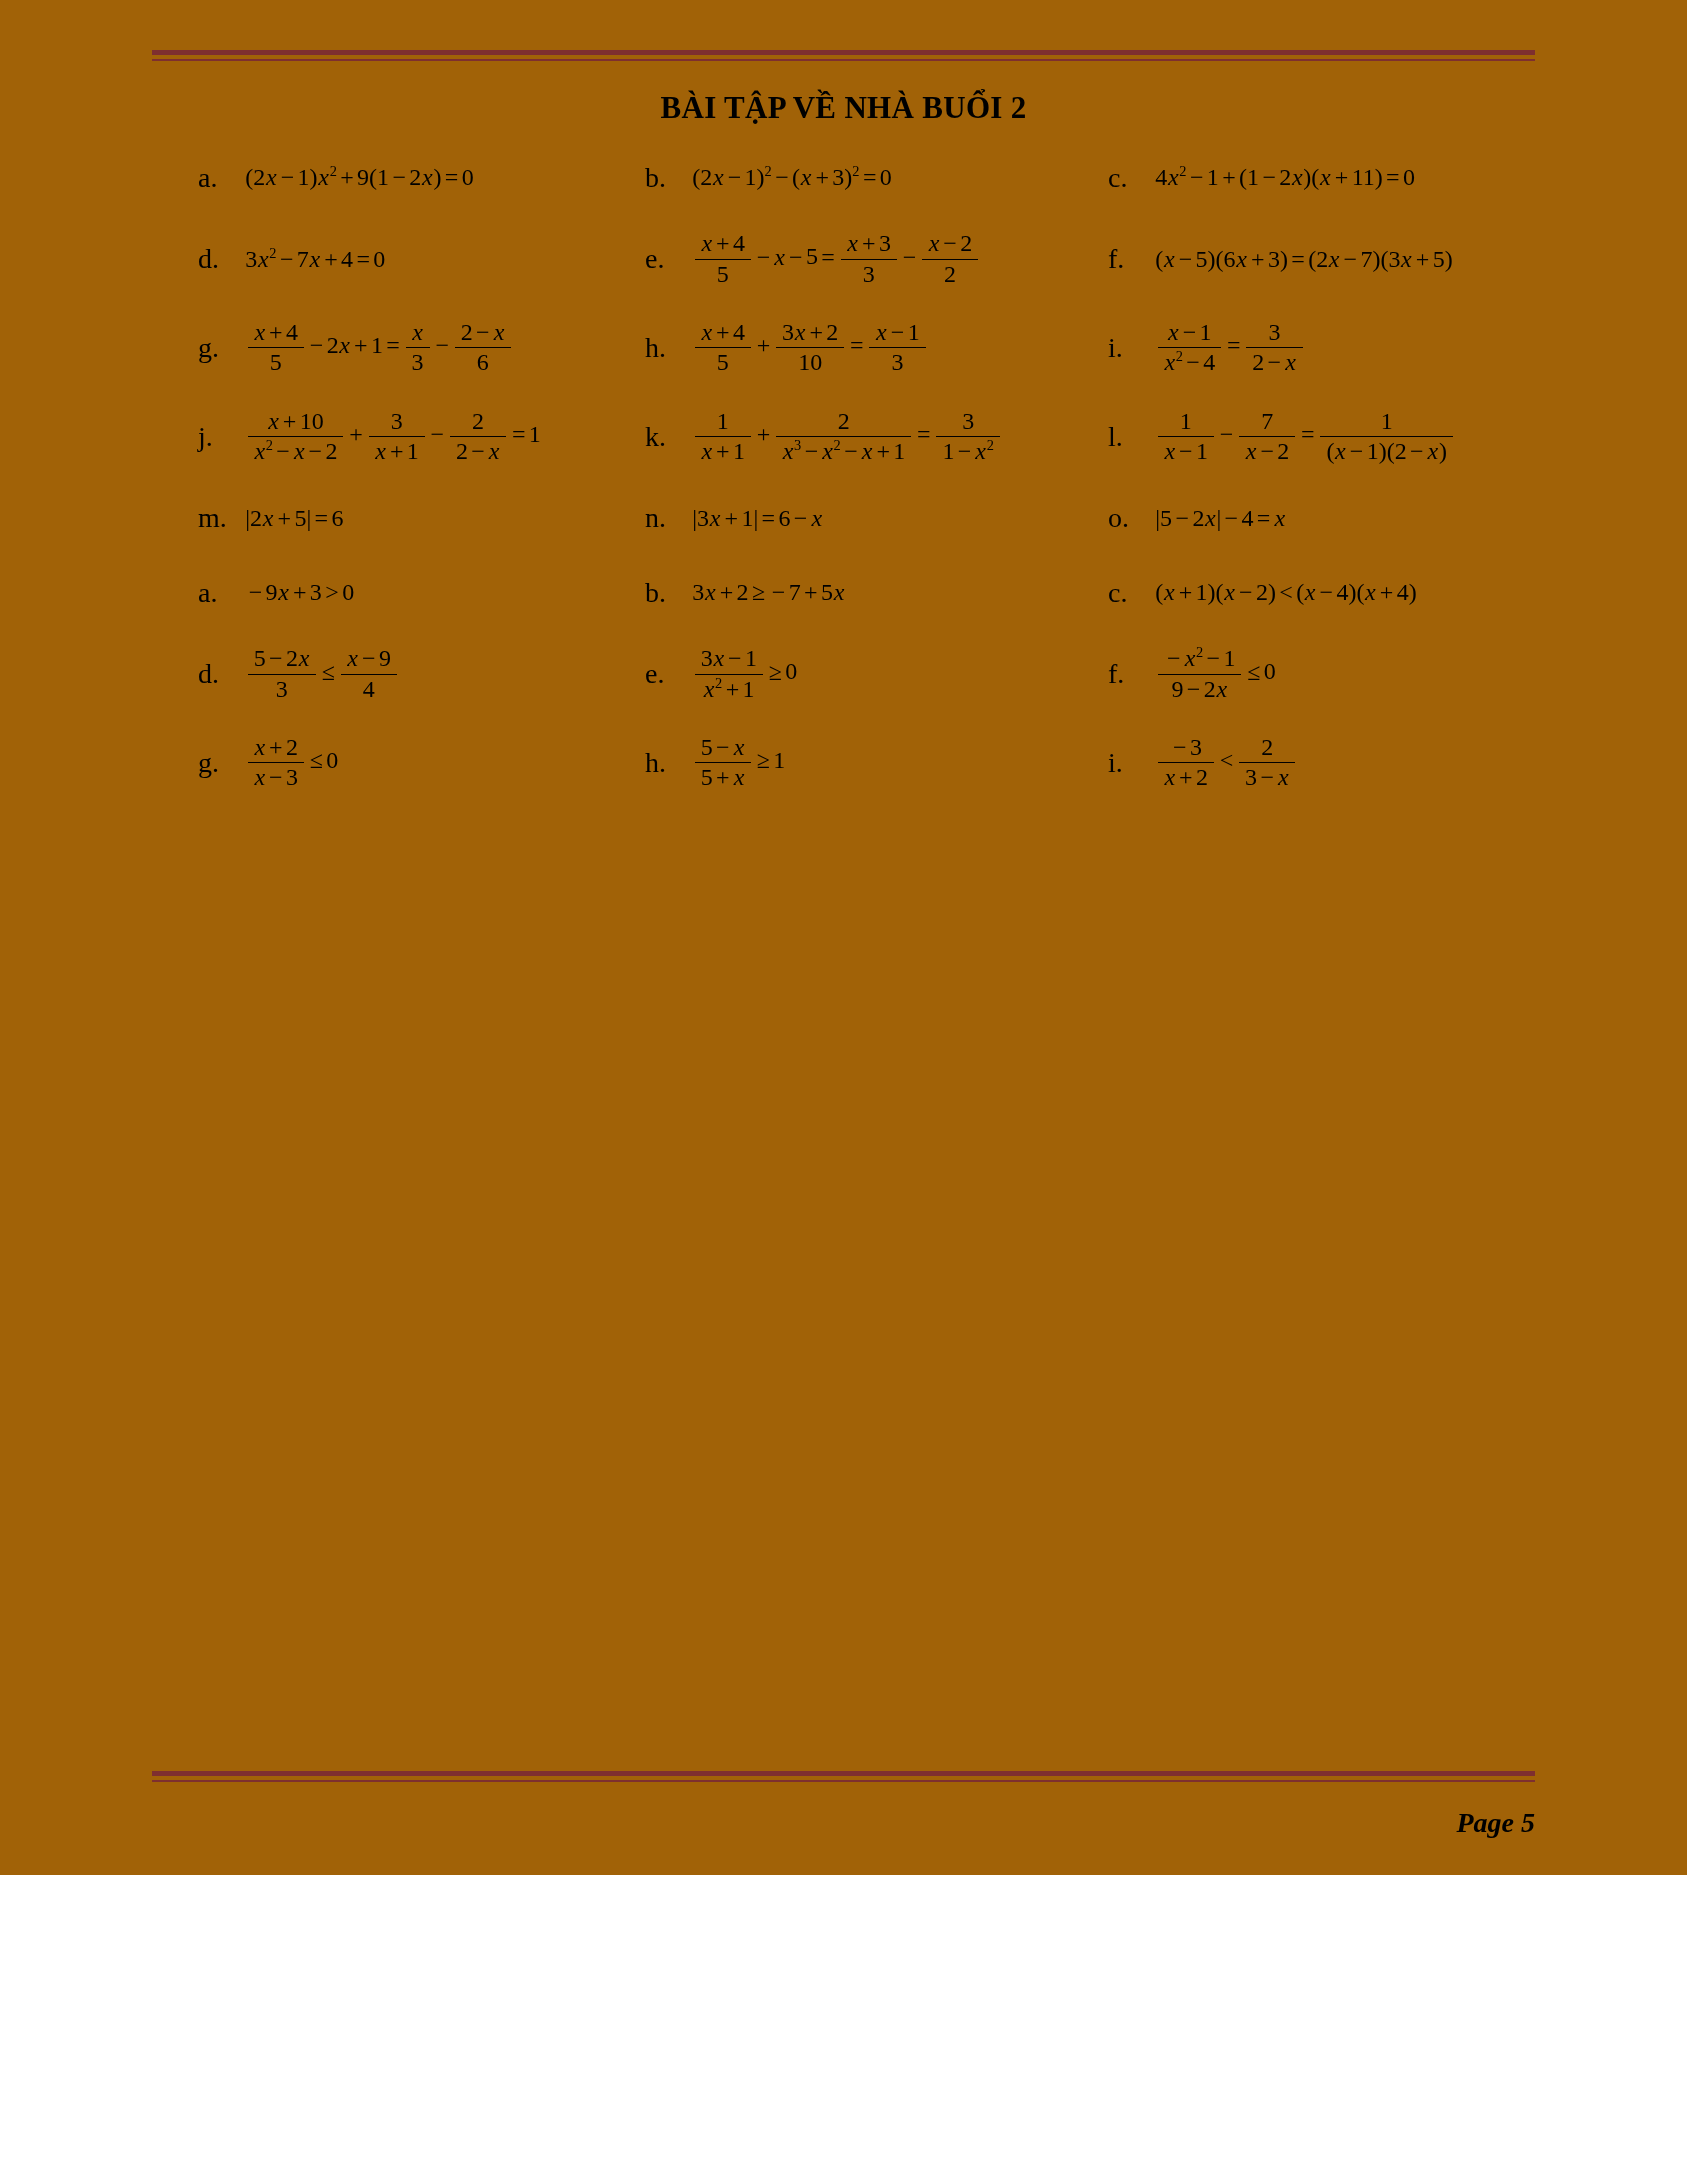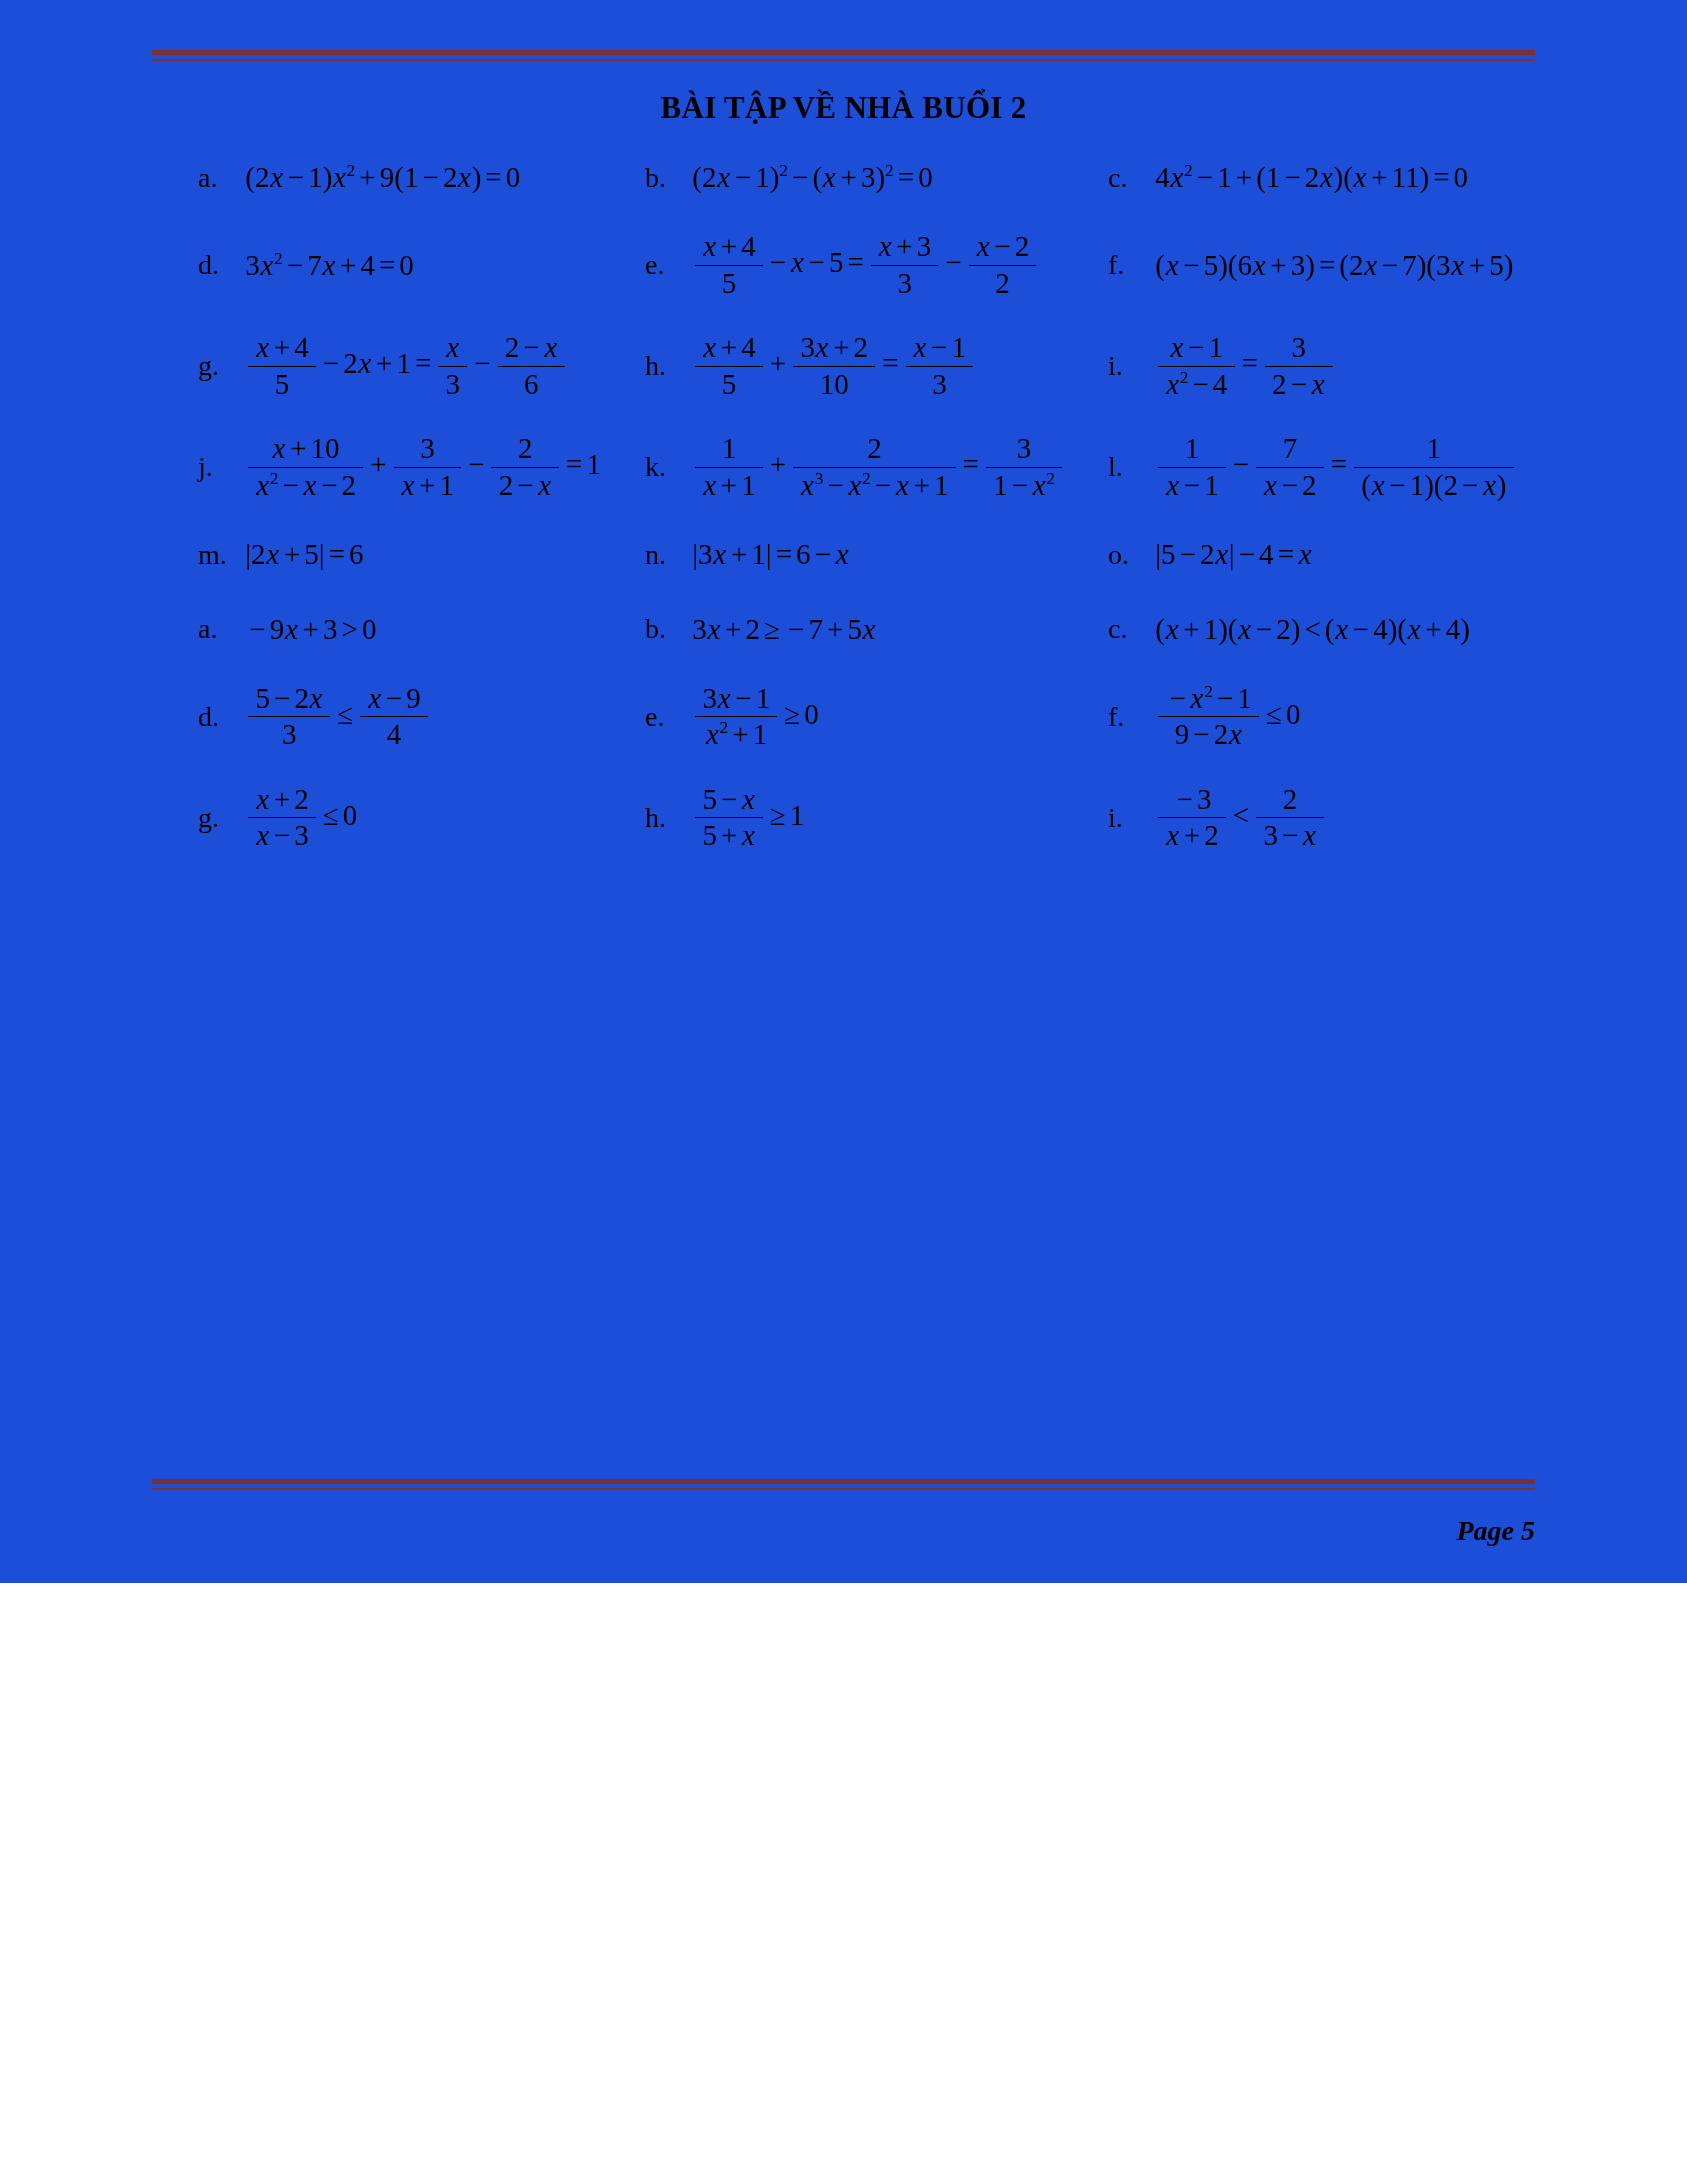--- a/index.html
+++ b/index.html
@@ -1,20 +1,20 @@
 <!DOCTYPE html>
 <html style="font-size:10.6px"><head>
 <meta charset="utf-8">
 <style>
   html,body { margin:0; padding:0; background:#ffffff; }
   .page {
     position: relative;
     width: 1687px;
-    height: 1583px;
-    background: #1d4ed8;
+    height: 1875px;
+    background: #a16207;
     color: #000000;
     font-family: "Liberation Serif", serif;
     overflow: hidden;
   }
   .content { padding: 0 152px; }
   .rule {
     border-top: 5.3px solid #7e2f2f;
     border-bottom: 2px solid #7e2f2f;
     height: 4px;
   }
@@ -38,21 +38,21 @@
     margin: 5.3px 0 5.3px 46px;
     min-height: 69px;
   }
   .item { display: flex; align-items: center; }
   .label {
     display: inline-block;
     min-width: 38px;
     margin-right: 9.3px;
     font-size: 28px;
   }
-  .math { font-size: 29px; white-space: nowrap; }
+  .math { font-size: 24px; white-space: nowrap; }
   .math .var { font-style: italic; padding: 0 0.7px; }
   .math .op { margin: 0 0.14em; }
   .frac {
     display: inline-block;
     vertical-align: middle;
     text-align: center;
     margin: 12px 0.1em;
   }
   .frac .num, .frac .den { display: block; padding: 0 0.25em; line-height: 1.22; }
   .frac .den { border-top: 1.7px solid #000; }

